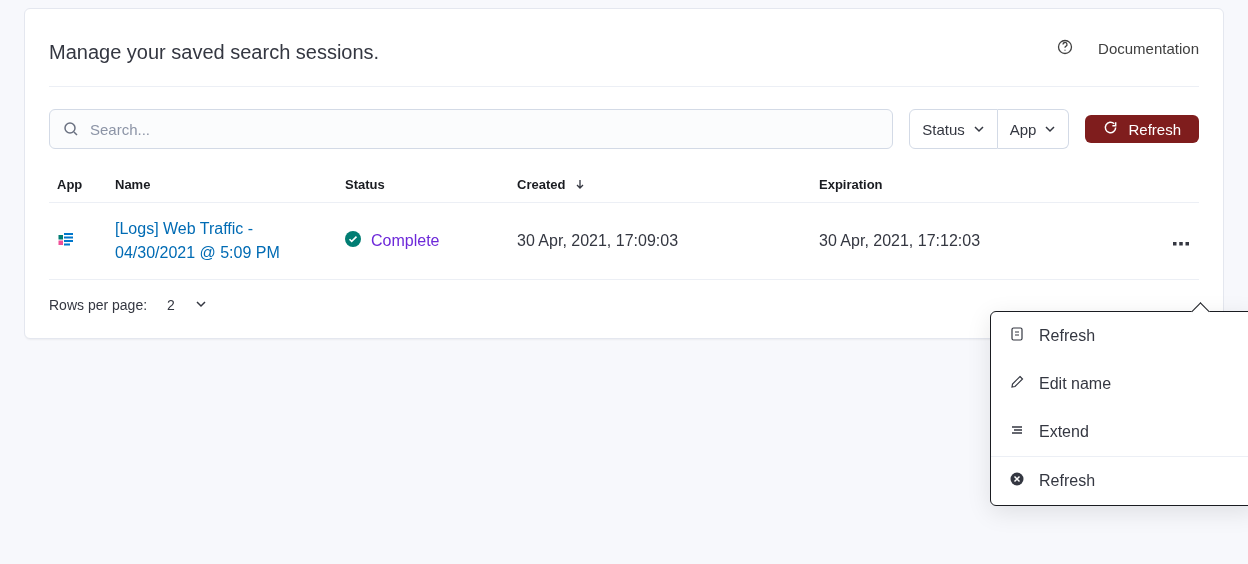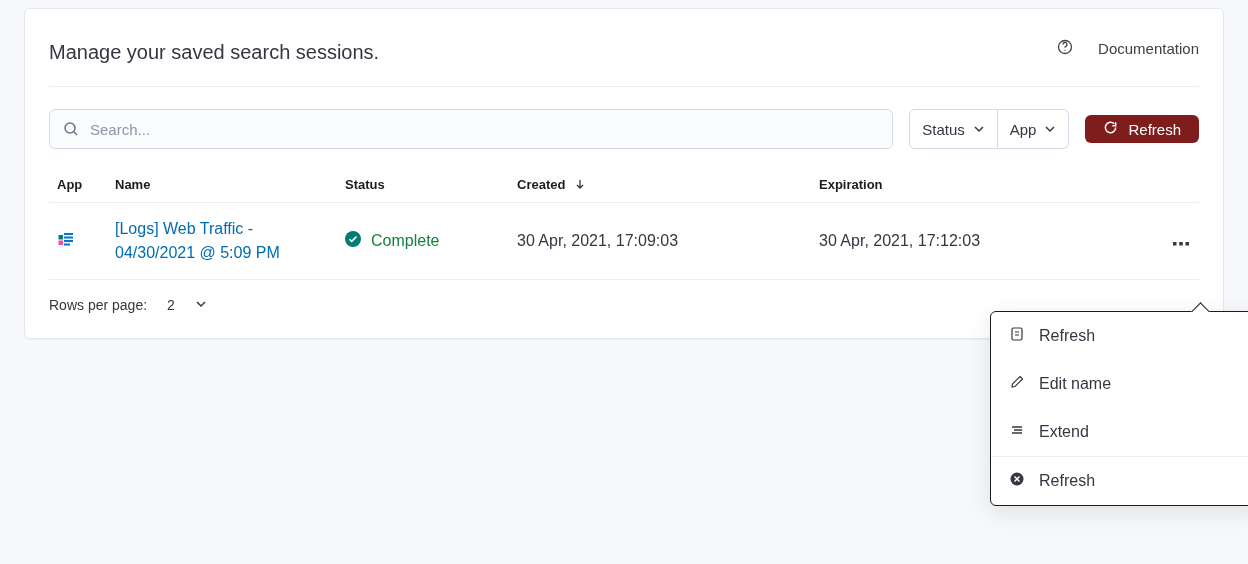--- a/index.html
+++ b/index.html
@@ -60,21 +60,21 @@
       border-bottom: 1px solid #eceff5; padding: 10px 8px;
     }
     th.app-col { width: 58px; }
     th.name-col { width: 230px; }
     th.status-col { width: 172px; }
     th.created-col { width: 302px; }
     th .sort-arrow { margin-left: 6px; }
     td { font-size: 16px; padding: 14px 8px; border-bottom: 1px solid #eceff5; vertical-align: middle; }
     .app-glyph svg { width: 18px; height: 18px; }
     .name-link { color: #006bb4; font-weight: 400; line-height: 1.5; cursor: pointer; }
-    .status-cell { display: inline-flex; align-items: center; gap: 10px; color: #15803d; }
+    .status-cell { display: inline-flex; align-items: center; gap: 10px; color: #6d28d9; }
     .status-cell svg { width: 16px; height: 16px; }
     .action-cell { text-align: right; padding-right: 6px; }
     .action-btn { background: none; border: none; cursor: pointer; color: #6a7181; padding: 4px; }
     .action-btn svg { width: 16px; height: 4px; }
 
     .footer { margin-top: 16px; }
     .rows-pp { display: inline-flex; align-items: center; gap: 20px; font-size: 14px; color: #343741; cursor: pointer; }
     .rows-pp svg { width: 12px; height: 12px; }
 
     .popover {

